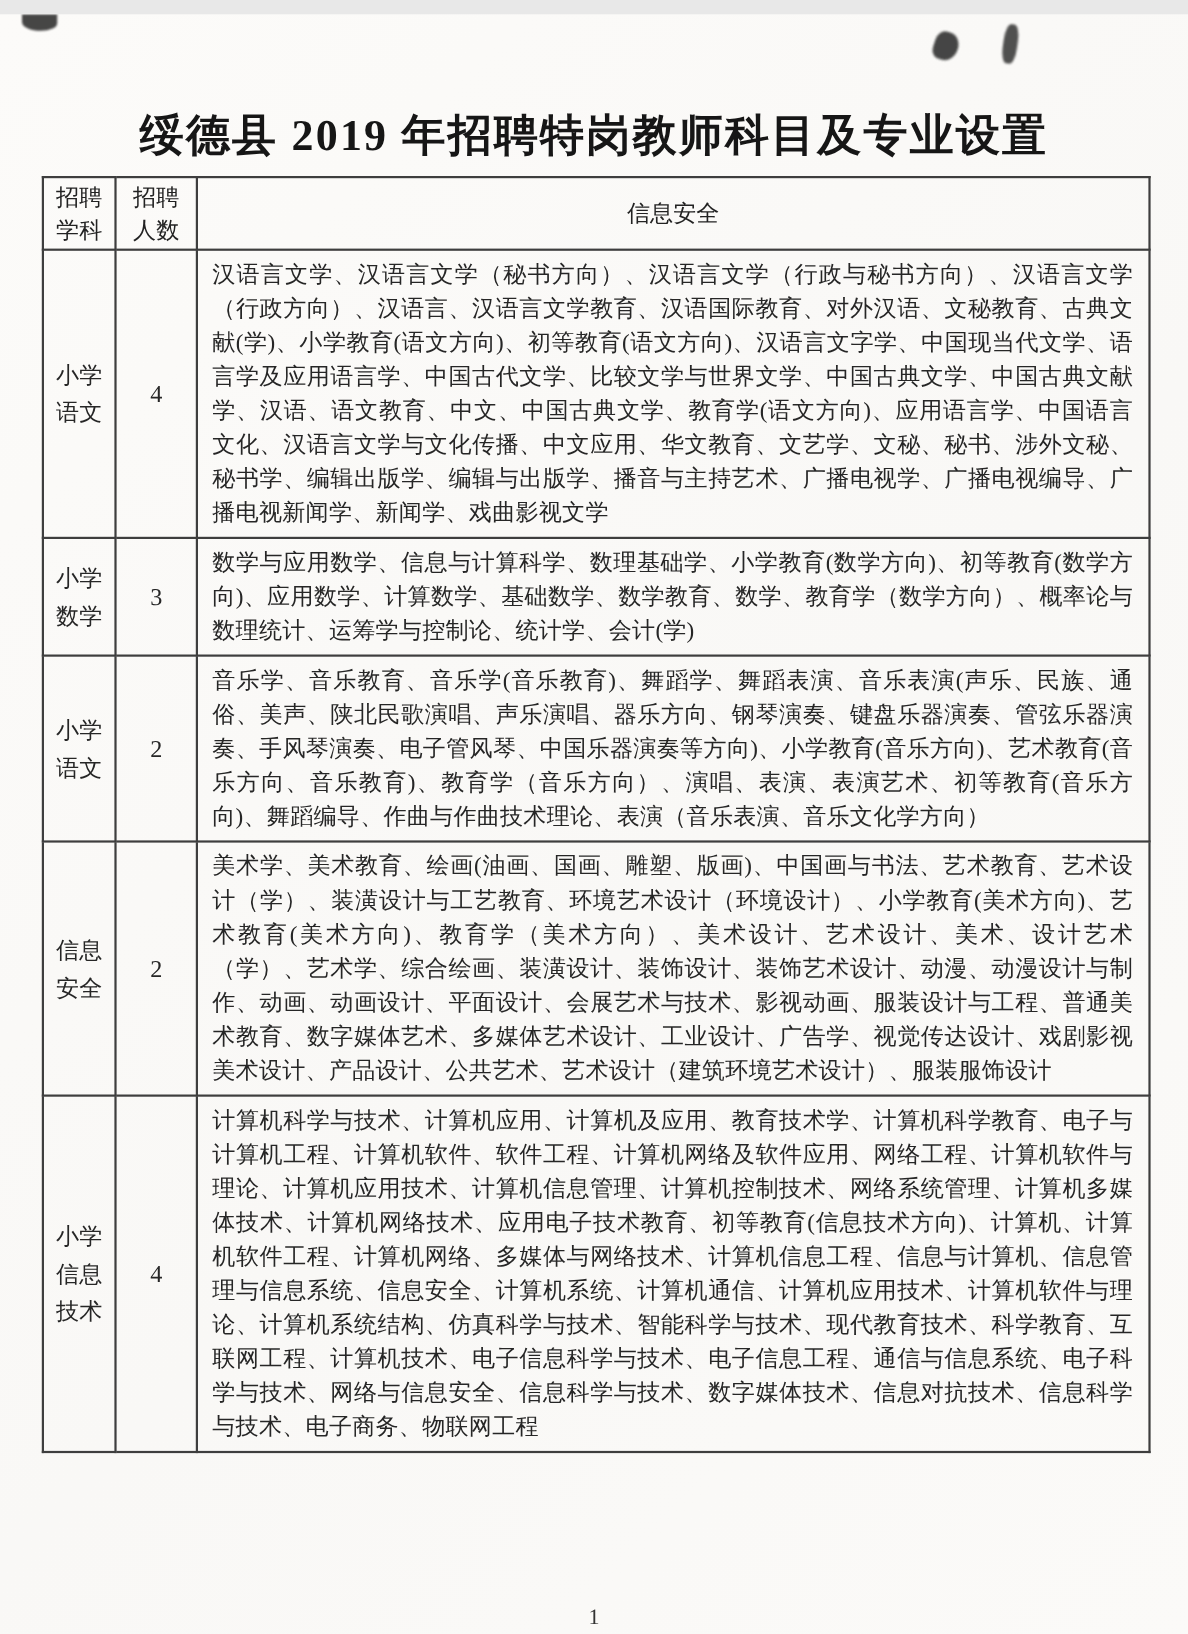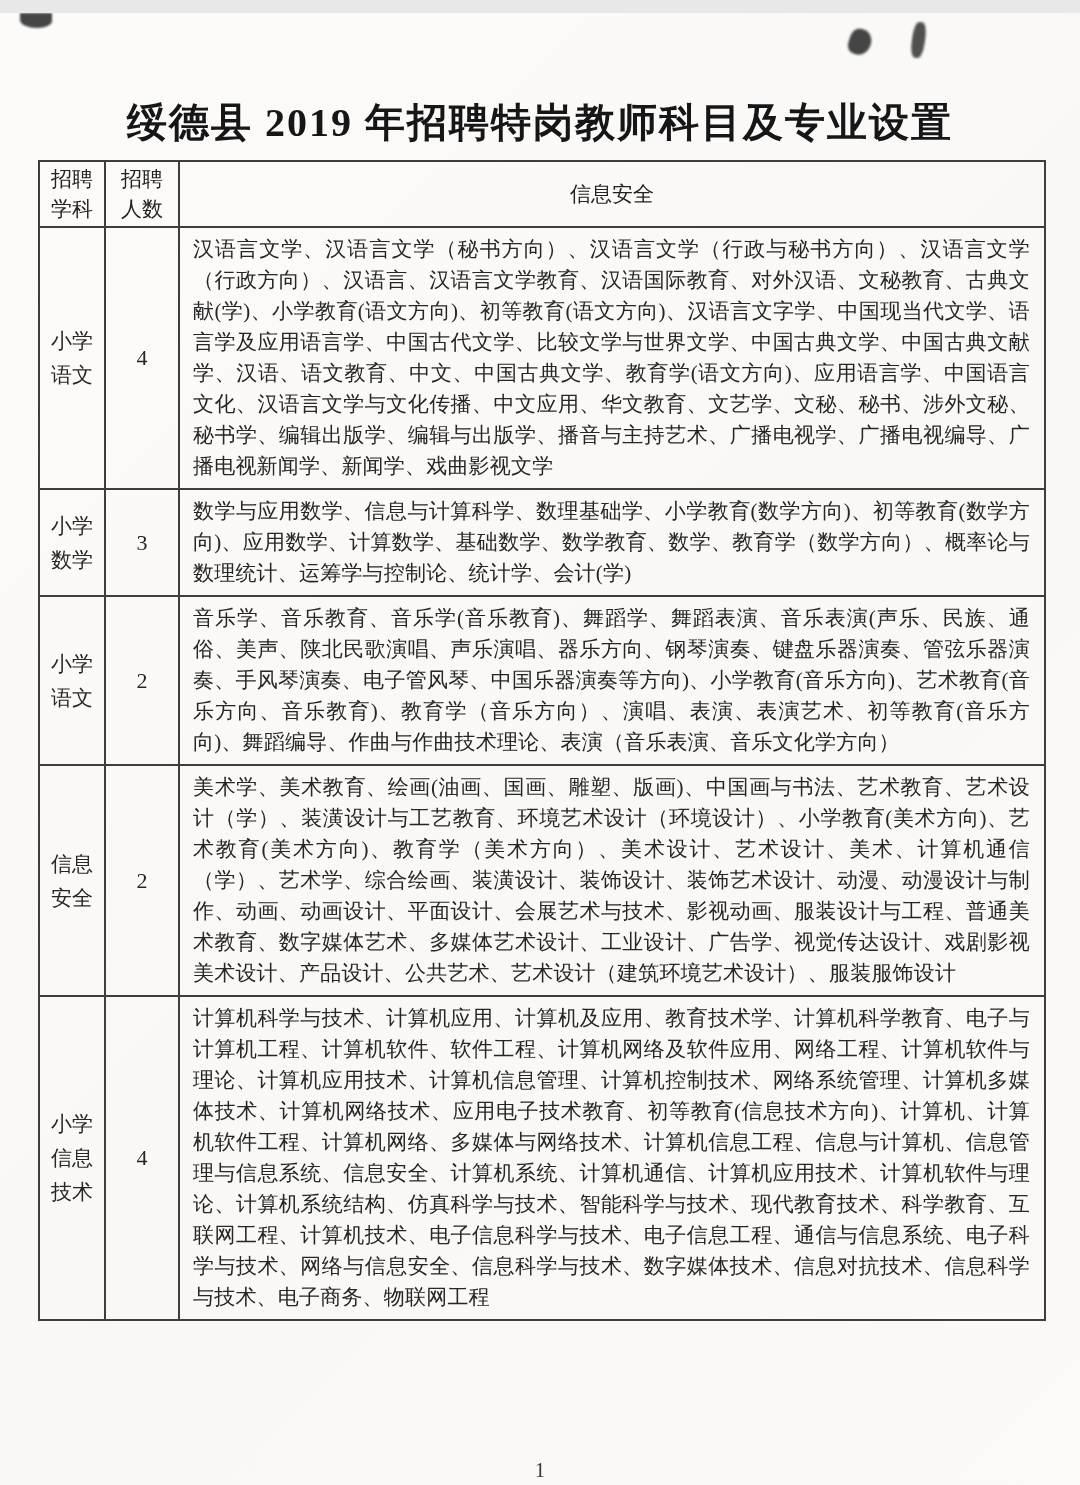--- a/index.html
+++ b/index.html
@@ -127,21 +127,21 @@
         <td class="majors">数学与应用数学、信息与计算科学、数理基础学、小学教育(数学方向)、初等教育(数学方向)、应用数学、计算数学、基础数学、数学教育、数学、教育学（数学方向）、概率论与数理统计、运筹学与控制论、统计学、会计(学)</td>
       </tr>
       <tr style="height:163px;">
         <td class="subject">小学语文</td>
         <td class="count">2</td>
         <td class="majors">音乐学、音乐教育、音乐学(音乐教育)、舞蹈学、舞蹈表演、音乐表演(声乐、民族、通俗、美声、陕北民歌演唱、声乐演唱、器乐方向、钢琴演奏、键盘乐器演奏、管弦乐器演奏、手风琴演奏、电子管风琴、中国乐器演奏等方向)、小学教育(音乐方向)、艺术教育(音乐方向、音乐教育)、教育学（音乐方向）、演唱、表演、表演艺术、初等教育(音乐方向)、舞蹈编导、作曲与作曲技术理论、表演（音乐表演、音乐文化学方向）</td>
       </tr>
       <tr style="height:217px;">
         <td class="subject">信息安全</td>
         <td class="count">2</td>
-        <td class="majors">美术学、美术教育、绘画(油画、国画、雕塑、版画)、中国画与书法、艺术教育、艺术设计（学）、装潢设计与工艺教育、环境艺术设计（环境设计）、小学教育(美术方向)、艺术教育(美术方向)、教育学（美术方向）、美术设计、艺术设计、美术、计算机通信（学）、艺术学、综合绘画、装潢设计、装饰设计、装饰艺术设计、动漫、动漫设计与制作、动画、动画设计、平面设计、会展艺术与技术、影视动画、服装设计与工程、普通美术教育、数字媒体艺术、多媒体艺术设计、工业设计、广告学、视觉传达设计、戏剧影视美术设计、产品设计、公共艺术、艺术设计（建筑环境艺术设计）、服装服饰设计</td>
+        <td class="majors">美术学、美术教育、绘画(油画、国画、雕塑、版画)、中国画与书法、艺术教育、艺术设计（学）、装潢设计与工艺教育、环境艺术设计（环境设计）、小学教育(美术方向)、艺术教育(美术方向)、教育学（美术方向）、美术设计、艺术设计、美术、设计艺术（学）、艺术学、综合绘画、装潢设计、装饰设计、装饰艺术设计、动漫、动漫设计与制作、动画、动画设计、平面设计、会展艺术与技术、影视动画、服装设计与工程、普通美术教育、数字媒体艺术、多媒体艺术设计、工业设计、广告学、视觉传达设计、戏剧影视美术设计、产品设计、公共艺术、艺术设计（建筑环境艺术设计）、服装服饰设计</td>
       </tr>
       <tr style="height:297px;">
         <td class="subject">小学信息技术</td>
         <td class="count">4</td>
         <td class="majors">计算机科学与技术、计算机应用、计算机及应用、教育技术学、计算机科学教育、电子与计算机工程、计算机软件、软件工程、计算机网络及软件应用、网络工程、计算机软件与理论、计算机应用技术、计算机信息管理、计算机控制技术、网络系统管理、计算机多媒体技术、计算机网络技术、应用电子技术教育、初等教育(信息技术方向)、计算机、计算机软件工程、计算机网络、多媒体与网络技术、计算机信息工程、信息与计算机、信息管理与信息系统、信息安全、计算机系统、计算机通信、计算机应用技术、计算机软件与理论、计算机系统结构、仿真科学与技术、智能科学与技术、现代教育技术、科学教育、互联网工程、计算机技术、电子信息科学与技术、电子信息工程、通信与信息系统、电子科学与技术、网络与信息安全、信息科学与技术、数字媒体技术、信息对抗技术、信息科学与技术、电子商务、物联网工程</td>
       </tr>
     </tbody>
   </table>
 
   <div class="page-number">1</div>

